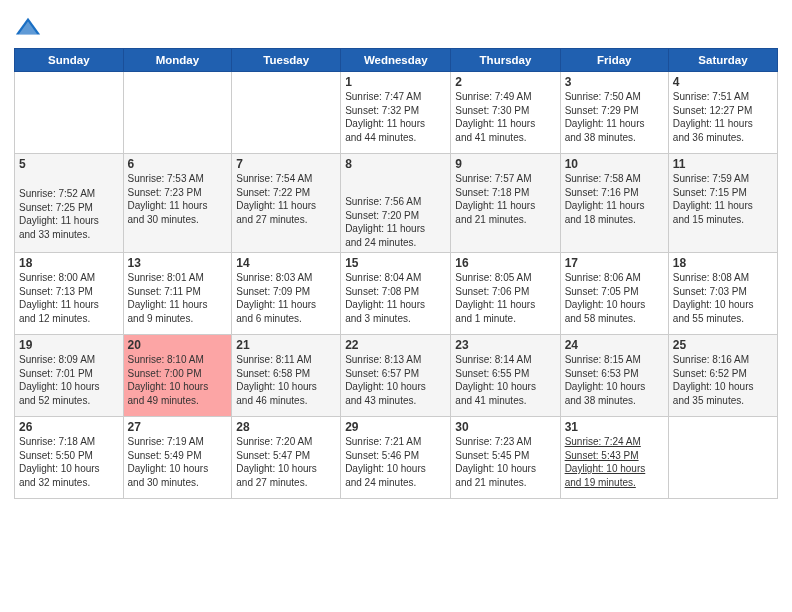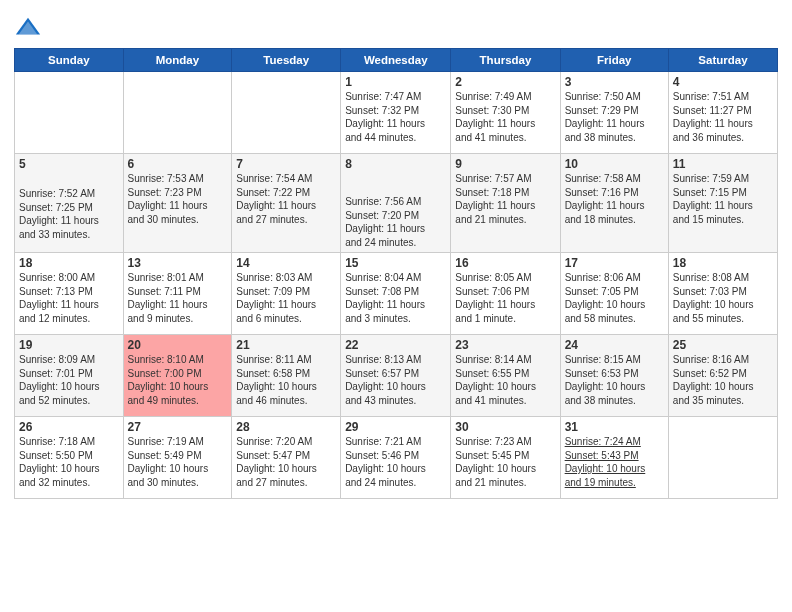--- a/index.html
+++ b/index.html
@@ -162,21 +162,21 @@
           <td style="background: rgb(255, 255, 255);">
             <span class="day-number">3</span>
             <div class="day-info" style="white-space: pre-line;">Sunrise: 7:50 AM
 Sunset: 7:29 PM
 Daylight: 11 hours
 and 38 minutes.</div>
           </td>
           <td style="background: rgb(255, 255, 255);">
             <span class="day-number">4</span>
             <div class="day-info" style="white-space: pre-line;">Sunrise: 7:51 AM
-Sunset: 11:27 PM
+Sunset: 12:27 PM
 Daylight: 11 hours
 and 36 minutes.</div>
           </td>
         </tr>
         <tr>
           <td style="background: rgb(245, 245, 245);">
             <span class="day-number">5</span>
             <div class="day-info" style="white-space: pre-line; margin-top: 16px;">Sunrise: 7:52 AM
 Sunset: 7:25 PM
 Daylight: 11 hours

